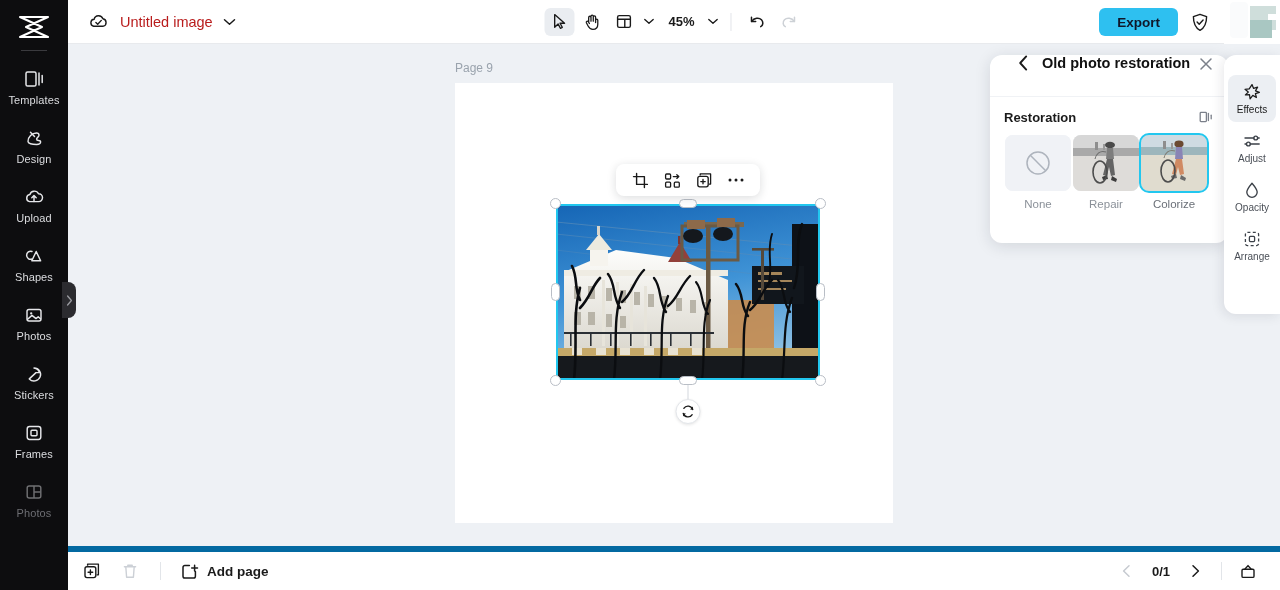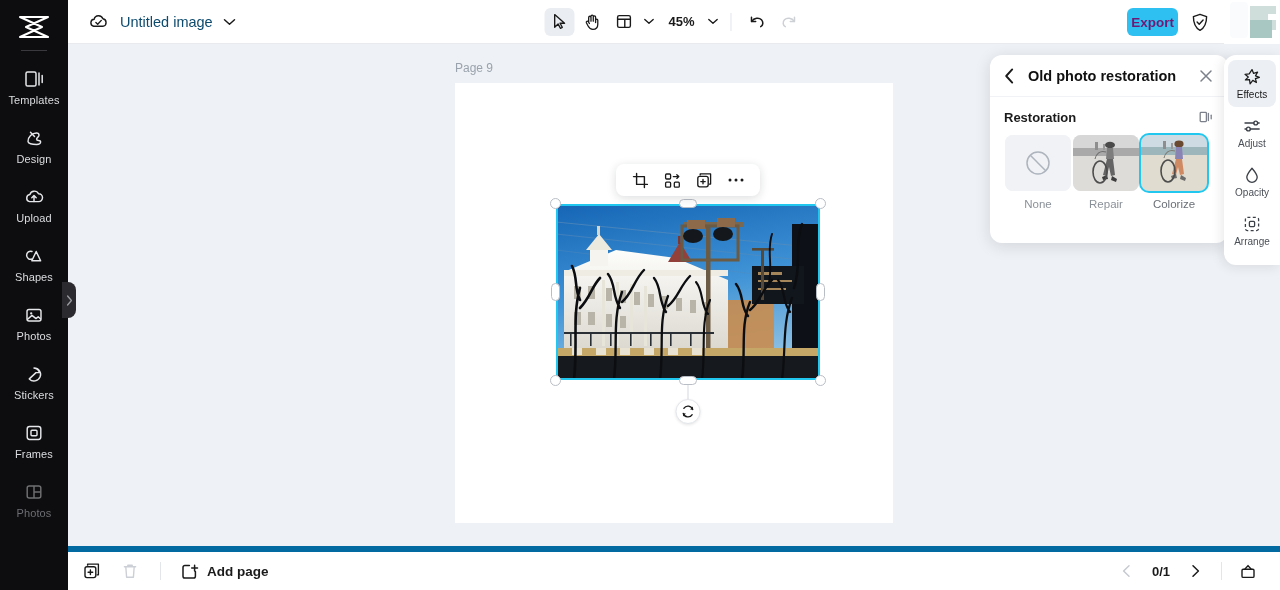--- a/index.html
+++ b/index.html
@@ -46,21 +46,21 @@
   #topbar {
     position: absolute; left: 68px; top: 0;
     width: 1212px; height: 44px;
     background: #ffffff;
     border-bottom: 1px solid #e8eaed;
     display: flex; align-items: center;
     z-index: 30;
   }
   #cloud-icon { margin-left: 20px; width: 22px; height: 22px; display:flex; align-items:center; }
   #doc-title {
-    margin-left: 10px; font-size: 14.5px; color: #0c4a6e; font-weight: 400;
+    margin-left: 10px; font-size: 14.5px; color: #b91c1c; font-weight: 400;
   }
   #title-caret { margin-left: 10px; width: 14px; height: 14px; display:flex; align-items:center; cursor:pointer; }
 
   #top-center {
     position: absolute; left: 50%; transform: translateX(-50%);
     display: flex; align-items: center; gap: 2px;
   }
   .tool-btn {
     width: 30px; height: 28px; border-radius: 6px;
     display: flex; align-items: center; justify-content: center;
@@ -69,23 +69,23 @@
   .tool-btn.active { background: #eaedf1; }
   .caret-btn { width: 16px; height: 24px; display:flex; align-items:center; justify-content:center; cursor:pointer; }
   #zoom-level { font-size: 13px; color: #1a1a1a; font-weight: 700; margin-left: 10px; }
   .vdiv { width: 1px; height: 18px; background: #e2e5e9; margin: 0 8px; }
 
   #top-right {
     position: absolute; right: 0; top: 0; height: 44px;
     display: flex; align-items: center; gap: 12px; padding-right: 0px;
   }
   #export-btn {
-    background: #2ec0f0; color: #701a75; border: none;
+    background: #2ec0f0; color: #0f172a; border: none;
     font-size: 13.5px; font-weight: 700;
-    padding: 0 4px; height: 28px; border-radius: 6px; cursor: pointer;
+    padding: 0 18px; height: 28px; border-radius: 6px; cursor: pointer;
     font-family: "Liberation Sans", sans-serif;
     text-align: right;
   }
   #shield-btn { width: 22px; height: 22px; cursor: pointer; display:flex; align-items:center; }
   #avatar-wrap { width: 56px; height: 44px; position: relative; overflow: hidden; }
 
   
   #canvas-area {
     position: absolute; left: 68px; top: 44px;
     width: 1212px; height: 502px;
@@ -152,22 +152,22 @@
 
   
   #right-panel {
     position: absolute; left: 990px; top: 55px;
     width: 238px; height: 188px;
     background: #fff; border-radius: 12px;
     box-shadow: 0 3px 16px rgba(25,32,48,.13);
     z-index: 35;
   }
   #panel-head {
-    height: 42px; display: flex; align-items: center;
-    padding: 0 12px 0 14px; border-bottom: 1px solid #f0f2f5;
+    height: 42px; display: flex; align-items: flex-start;
+    padding: 0 12px 0 28px; border-bottom: 1px solid #f0f2f5;
   }
   #panel-back { width: 16px; height: 16px; cursor: pointer; display:flex; align-items:center; }
   #panel-title { font-size: 14.5px; font-weight: 700; color: #111; margin-left: 8px; flex: 1; }
   #panel-close { width: 18px; height: 18px; cursor: pointer; display:flex; align-items:center; }
   #section-row {
     display: flex; align-items: center; justify-content: space-between;
     padding: 12px 14px 0 14px;
   }
   #section-title { font-size: 13px; font-weight: 700; color: #1a1a1a; }
   #compare-icon { width: 16px; height: 16px; cursor: pointer; }
@@ -179,24 +179,24 @@
   }
   .thumb-cell.selected .thumb-box {
     outline: 2px solid #22c7ef; outline-offset: 0px;
   }
   .thumb-label { font-size: 11.5px; color: #8b9199; margin-top: 7px; }
   .thumb-cell.selected .thumb-label { color: #6b7078; }
 
   
   #right-rail {
     position: absolute; left: 1224px; top: 55px;
-    width: 56px; height: 210px;
+    width: 56px; height: 259px;
     background: #fff; border-radius: 12px 0 0 12px;
     box-shadow: -2px 2px 12px rgba(25,32,48,.10);
-    padding-top: 5px;
+    padding-top: 20px;
     z-index: 36;
   }
   .rail-item {
     width: 48px; height: 47px; margin: 0 auto 2px auto;
     display: flex; flex-direction: column; align-items: center; justify-content: center;
     gap: 3px; border-radius: 8px; cursor: pointer;
   }
   .rail-item.active { background: #eceff3; }
   .rail-ico { width: 19px; height: 19px; display:flex; align-items:center; justify-content:center;}
   .rail-label { font-size: 10px; color: #4a4f57; }

